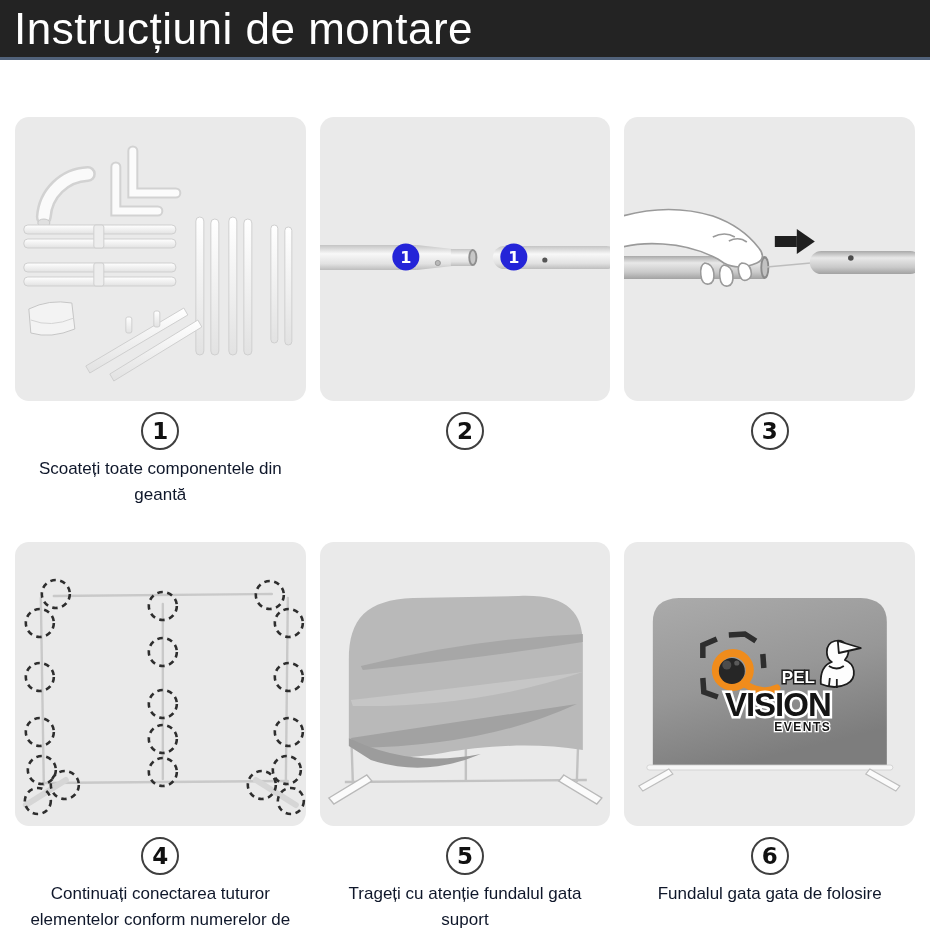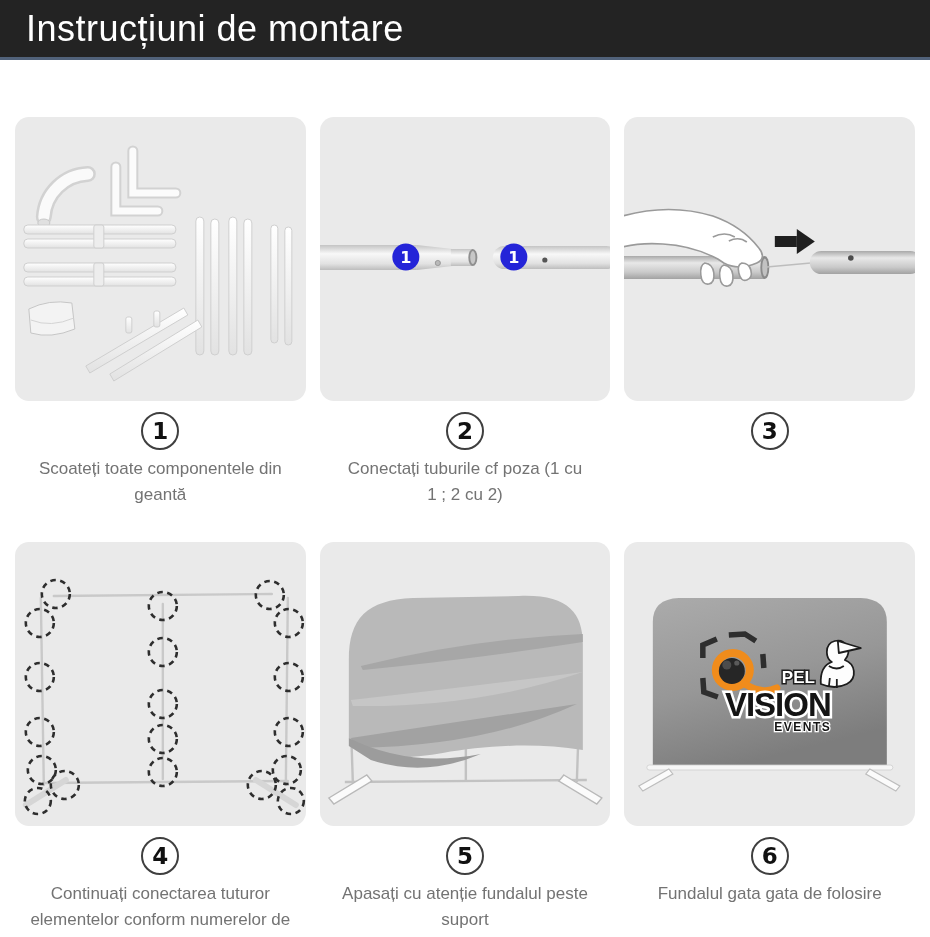--- a/index.html
+++ b/index.html
@@ -1,33 +1,33 @@
 <!DOCTYPE html>
 <html><head>
 <meta charset="utf-8">
 <style>
   html,body{margin:0;padding:0;background:#ffffff;}
   body{width:930px;font-family:"Liberation Sans",sans-serif;-webkit-font-smoothing:antialiased;}
 
   
   .header{height:60px;background:#232323;border-bottom:3px solid #51627a;
           display:flex;align-items:center;padding-left:14px;box-sizing:border-box;}
-  .header h1{margin:12px;font-weight:400;font-size:36px;color:#ffffff;letter-spacing:.5px;
+  .header h1{margin:0;font-weight:400;font-size:44px;color:#ffffff;letter-spacing:.5px;
              font-family:"Liberation Sans",sans-serif;line-height:1;}
 
   
   .grid{margin-top:57px;padding:0 15px;display:grid;grid-template-columns:repeat(3,1fr);
         column-gap:14px;row-gap:8px;}
   .step{display:flex;flex-direction:column;align-items:center;}
   .panel{width:100%;height:284px;background:#eaeaea;border-radius:14px;overflow:hidden;}
   .panel svg{display:block;width:100%;height:100%;}
   .num{margin-top:11px;width:34px;height:34px;border:2px solid #3f3f3f;border-radius:50%;
        display:flex;align-items:center;justify-content:center;
        font-size:23px;font-weight:700;color:#111;font-family:"DejaVu Sans",sans-serif;}
-  .caption{margin:6px 0 0 0;font-size:17px;line-height:1.5;color:#737373;text-align:center;
+  .caption{margin:6px 0 0 0;font-size:17px;line-height:1.5;color:#0f172a;text-align:center;
            min-height:78px;display:flex;align-items:flex-start;justify-content:center;width:100%;}
   .caption span{display:inline-block;}
   .w1{max-width:258px}.w2{max-width:242px}.w3{max-width:210px}
   .w4{max-width:262px}.w5{max-width:248px}.w6{max-width:300px}
 
   
   .tubeline{stroke:#c9c9c9;stroke-width:2.4;fill:none;stroke-linecap:round;}
   .dash{fill:none;stroke:#2e2e2e;stroke-width:2.6;stroke-dasharray:5.5 4.5;}
 </style>
 </head>
@@ -122,23 +122,20 @@
 
         <circle cx="85" cy="140" r="13.5" fill="#2424d8"></circle>
         <text x="85" y="146" text-anchor="middle" font-size="16" font-weight="bold" fill="#ffffff" font-family="DejaVu Sans, sans-serif">1</text>
         <circle cx="193" cy="140" r="13.5" fill="#2424d8"></circle>
         <text x="193" y="146" text-anchor="middle" font-size="16" font-weight="bold" fill="#ffffff" font-family="DejaVu Sans, sans-serif">1</text>
       </svg>
     </div>
     <div class="num">
       <span>2</span>
     </div>
-    <p class="caption">
-      <span class="w2">Conectați tuburile cf poza (1 cu 1 ; 2 cu 2)</span>
-    </p>
   </section>
 
   <section class="step">
     <div class="panel">
       <svg viewBox="0 0 289 284">
         <defs>
           <linearGradient id="g3t" x1="0" y1="0" x2="0" y2="1">
             <stop offset="0" stop-color="#a9a9a9"></stop>
               <stop offset="0.3" stop-color="#e8e8e8"></stop>
             <stop offset="0.7" stop-color="#cacaca"></stop>
@@ -246,21 +243,21 @@
         <path d="M40,124 Q150,97 262,92 L262,100 Q160,116 42,128 Z" fill="#a7a7a7"></path>
         <path d="M30,158 Q140,146 262,130 Q155,166 32,164 Z" fill="#c6c6c6"></path>
         <path d="M30,196 Q150,178 256,162 Q165,204 36,206 Z" fill="#a2a2a2"></path>
         <path d="M28,196 Q88,226 160,212 Q104,236 50,218 L28,204 Z" fill="#9c9c9c"></path>
       </svg>
     </div>
     <div class="num">
       <span>5</span>
     </div>
     <p class="caption">
-      <span class="w5">Apasați cu atenție fundalul peste suport</span>
+      <span class="w5">Trageți cu atenție fundalul gata suport</span>
     </p>
   </section>
 
   <section class="step">
     <div class="panel">
       <svg viewBox="0 0 289 284">
         <defs>
           <linearGradient id="g6b" x1="0" y1="0" x2="0.35" y2="1">
             <stop offset="0" stop-color="#ababab"></stop>
               <stop offset="0.55" stop-color="#979797"></stop>

